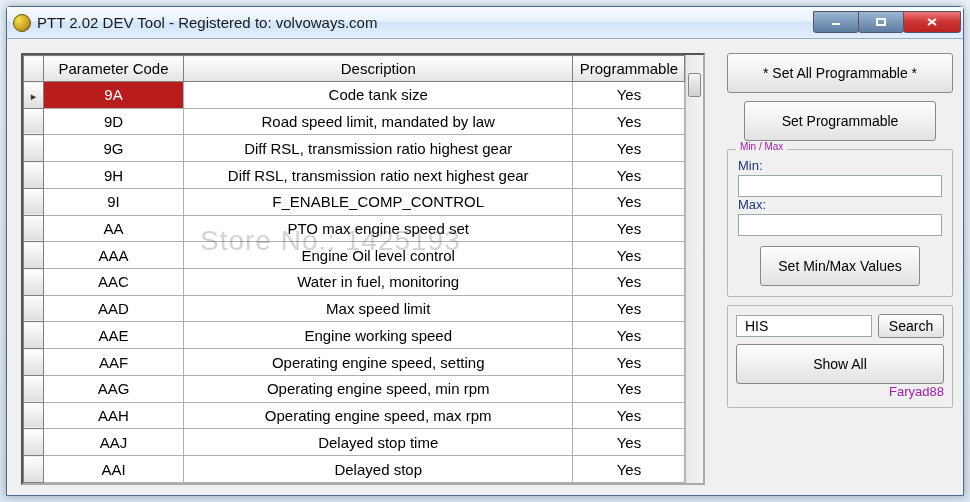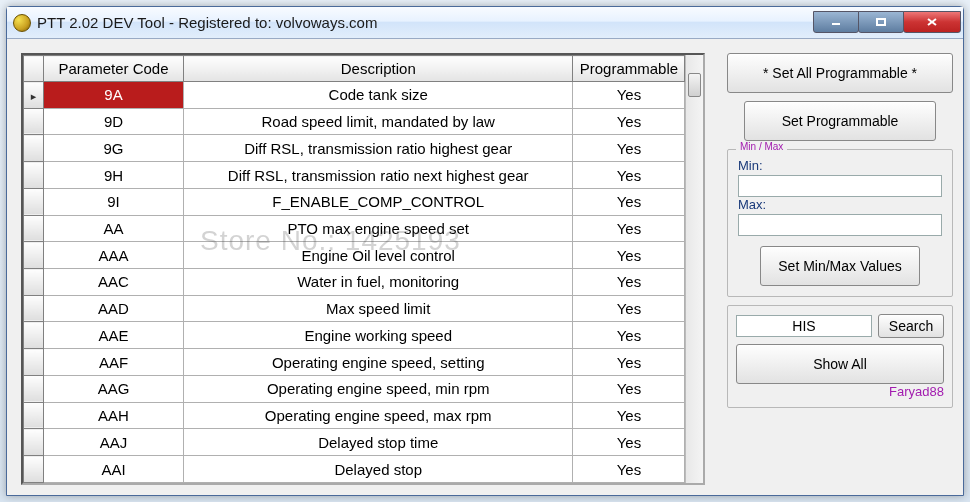--- a/index.html
+++ b/index.html
@@ -152,21 +152,20 @@
     color: #a21caf;
   }
   .group label { display:block; font-size:13px; color:#1a3a7a; margin-bottom:2px; }
   .txt {
     width: 100%;
     border: 1px solid #9aa;
     background:#fff;
     height: 22px;
     padding: 2px 8px;
     font-size:14px;
-    text-align:center;
   }
   .row2 { display:flex; gap:6px; align-items:center; }
   .row2 .txt { flex:1; }
   .footer-credit {
     text-align: right;
     font-size: 13px;
     color: #a21caf;
     margin-top: auto;
   }
   .watermark {

